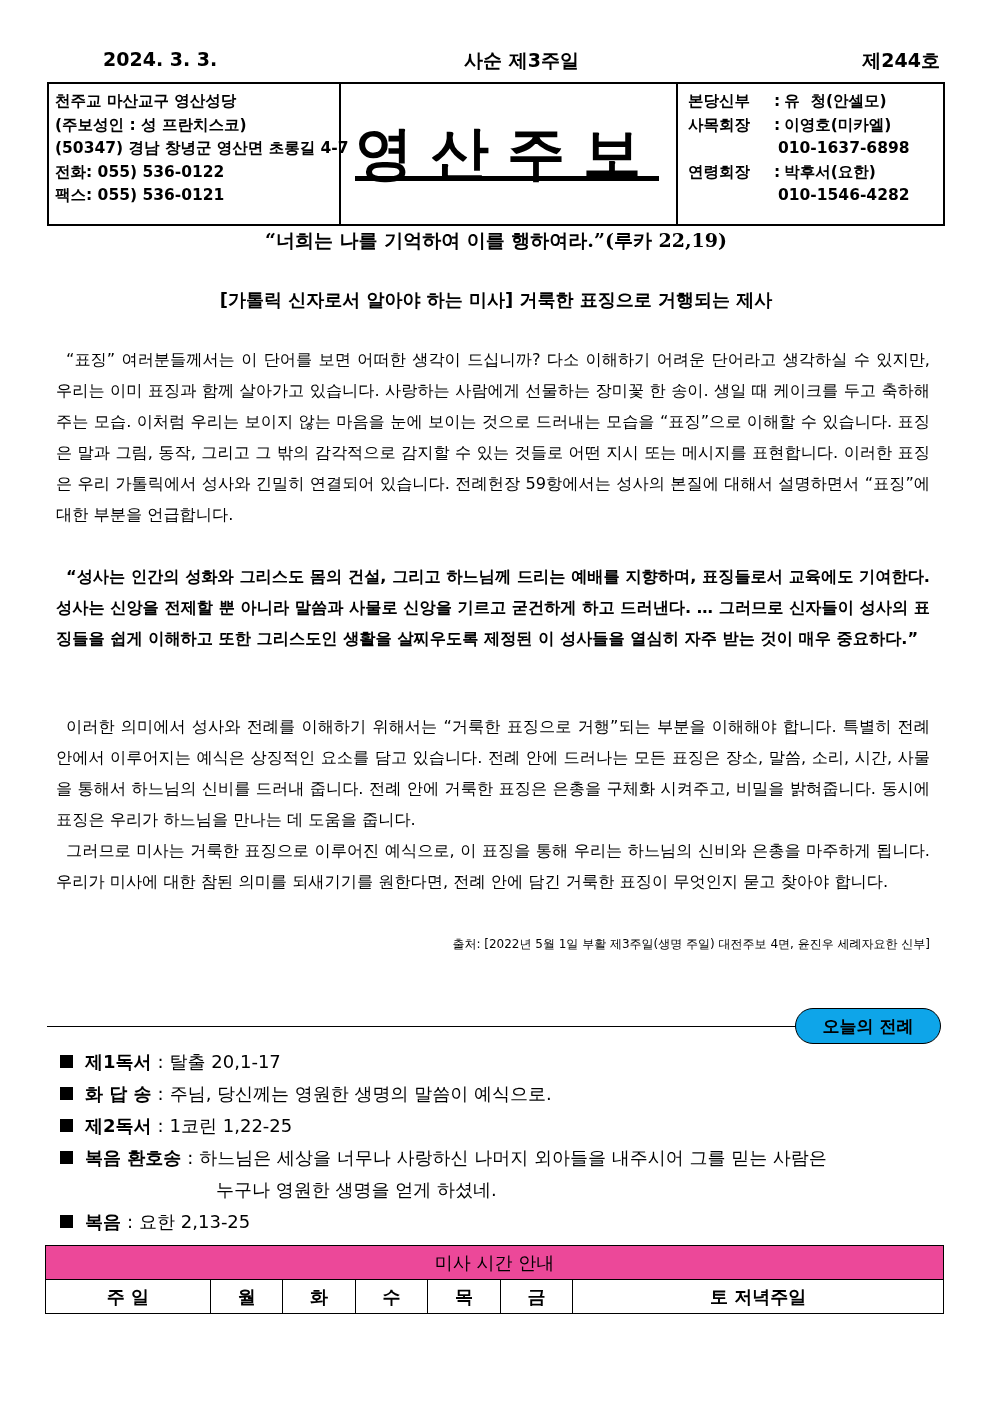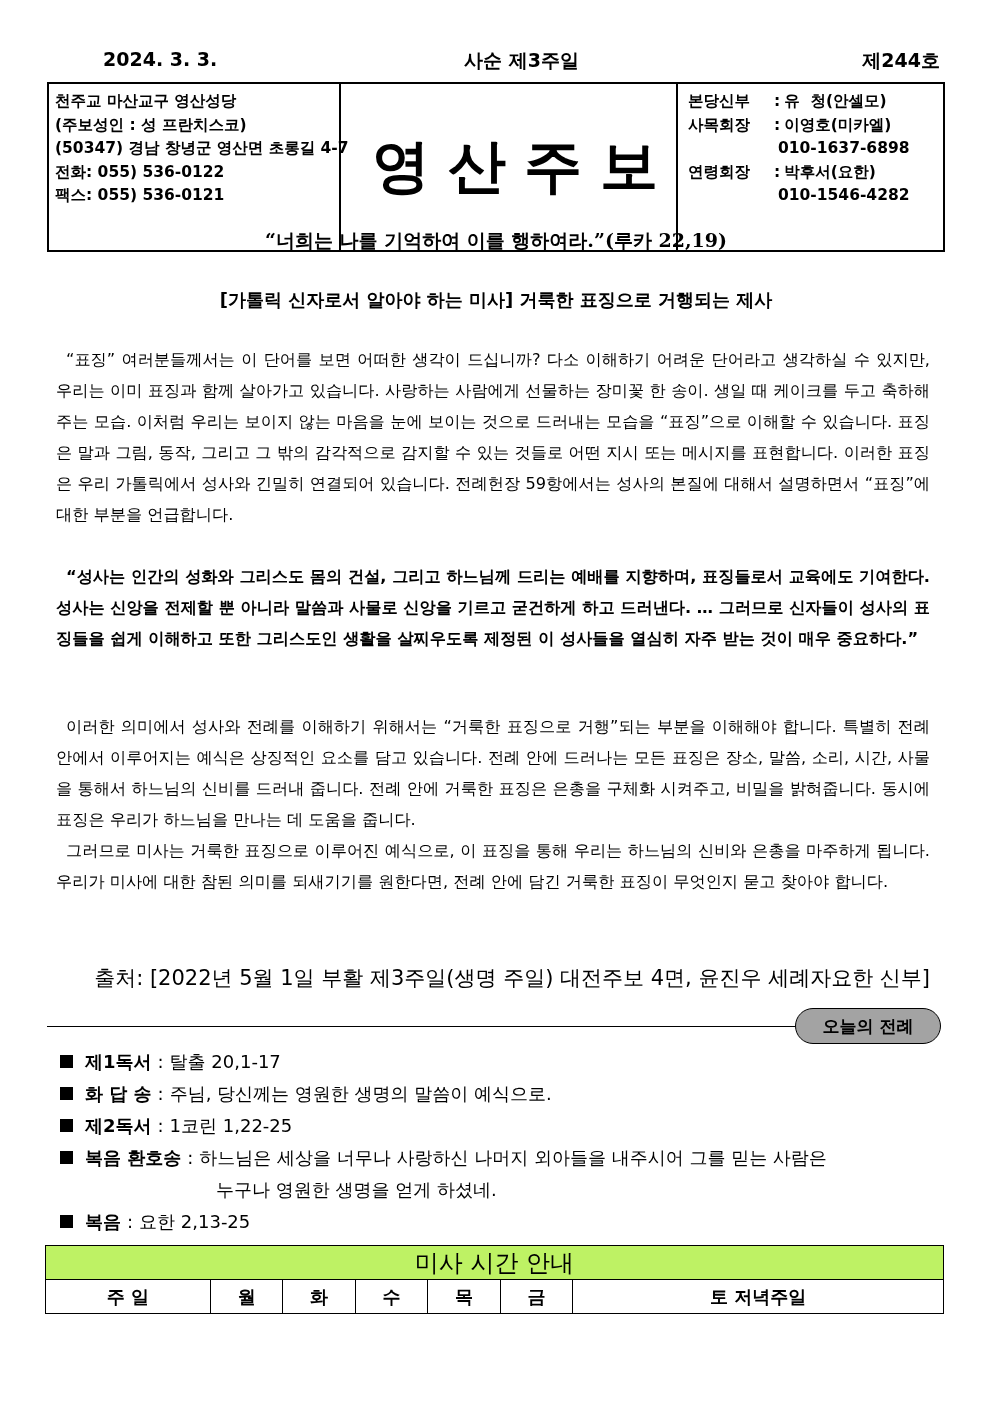--- a/index.html
+++ b/index.html
@@ -2,53 +2,53 @@
 <html><head>
 <meta charset="utf-8">
 <style>
   html, body { margin: 0; padding: 0; background: #ffffff; }
   body { width: 992px; height: 1403px; position: relative; color: #000; font-family: "DejaVu Sans", "Liberation Sans", sans-serif; overflow: hidden; }
   .topline { position: absolute; top: 48px; left: 55px; right: 52px; height: 30px; font-size: 19px; font-weight: bold; margin-left: 48px; }
   .topline .date { position: absolute; left: 0; top: 0; }
   .topline .title { position: absolute; left: 0; right: 0; text-align: center; top: 0; }
   .topline .issue { position: absolute; right: 0; top: 0; }
 
-  .header-box { position: absolute; left: 47px; top: 82px; width: 898px; height: 170px; border: 2px solid #000; box-sizing: border-box; display: flex; }
+  .header-box { position: absolute; left: 47px; top: 82px; width: 898px; height: 144px; border: 2px solid #000; box-sizing: border-box; display: flex; }
   .hb-left { width: 292px; border-right: 2px solid #000; padding: 6px 0 0 6px; box-sizing: border-box; font-size: 15.5px; font-weight: bold; line-height: 23.5px; white-space: nowrap; }
-  .hb-center { width: 337px; border-right: 2px solid #000; box-sizing: border-box; display: flex; align-items: center; justify-content: flex-end; }
+  .hb-center { width: 337px; border-right: 2px solid #000; box-sizing: border-box; display: flex; align-items: center; justify-content: flex-start; text-decoration: underline; }
   .hb-center .mast { font-family: "DejaVu Serif", "Liberation Serif", serif; font-size: 58px; font-weight: bold; letter-spacing: 18px; padding-left: 14px; }
   .hb-right { flex: 1; padding: 6px 0 0 10px; box-sizing: border-box; font-size: 15.5px; font-weight: bold; line-height: 23.5px; border-radius: 25px; }
   .hb-right .row { display: flex; white-space: nowrap; }
   .hb-right .lbl { width: 86px; }
   .hb-right .val { padding-left: 4px; }
   .hb-right .cont { padding-left: 90px; }
 
   .verse { position: absolute; top: 228px; left: 0; right: 0; text-align: center; font-family: "DejaVu Serif", "Liberation Serif", serif; font-size: 19px; font-weight: bold; }
   .article-title { position: absolute; top: 288px; left: 0; right: 0; text-align: center; font-size: 18px; font-weight: bold; }
 
   .para { position: absolute; left: 56px; width: 874px; font-size: 16.2px; line-height: 31px; text-align: justify; text-align-last: left; }
   .para.p1 { top: 344px; }
   .para.quote { top: 561px; font-weight: bold; }
   .para.p2 { top: 711px; }
   .indent { display: inline-block; width: 10px; }
-  .source { position: absolute; top: 964px; right: 62px; font-size: 21px; }
+  .source { position: absolute; top: 936px; right: 62px; font-size: 12px; }
 
   .liturgy-rule { position: absolute; left: 47px; top: 1026px; width: 750px; height: 0; border-top: 1.5px solid #000; }
-  .liturgy-badge { position: absolute; left: 795px; top: 1008px; width: 146px; height: 36px; border: 1.5px solid #000; border-radius: 18px; box-sizing: border-box; display: flex; align-items: center; justify-content: center; font-size: 17px; font-weight: bold; background: #a3a3a3; }
+  .liturgy-badge { position: absolute; left: 795px; top: 1008px; width: 146px; height: 36px; border: 1.5px solid #000; border-radius: 18px; box-sizing: border-box; display: flex; align-items: center; justify-content: center; font-size: 17px; font-weight: bold; background: #0ea5e9; }
 
   .readings { position: absolute; left: 60px; top: 1046px; font-size: 18px; line-height: 32px; }
   .reading { display: flex; align-items: baseline; white-space: nowrap; }
   .bullet { display: inline-block; width: 13px; height: 13px; background: #000; margin-right: 12px; position: relative; top: 0px; }
   .r-label { font-weight: bold; }
   .r-sep { padding: 0 6px; }
   .r-cont { padding-left: 156px; }
 
   .mass-table { position: absolute; left: 45px; top: 1245px; width: 899px; border-collapse: collapse; font-size: 18px; }
   .mass-table td { border: 1.5px solid #000; text-align: center; height: 33px; padding: 0; }
-  .mass-table .caption-cell { background: #bef264; font-size: 24px; }
+  .mass-table .caption-cell { background: #ec4899; font-size: 18px; }
   .mass-table .head td { font-weight: bold; }
 </style>
 </head>
 <body>
 
 <div class="topline">
   <span class="date">2024. 3. 3.</span>
   <span class="title">사순 제3주일</span>
   <span class="issue">제244호</span>
 </div>

